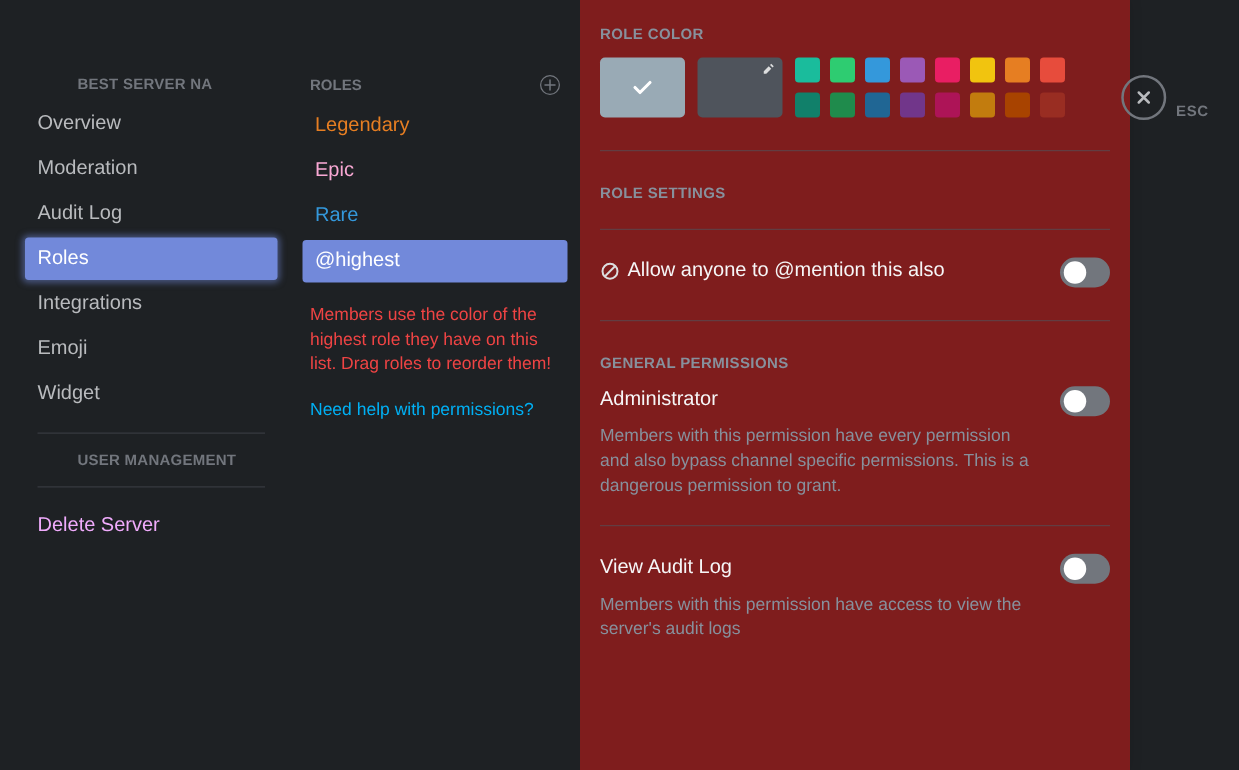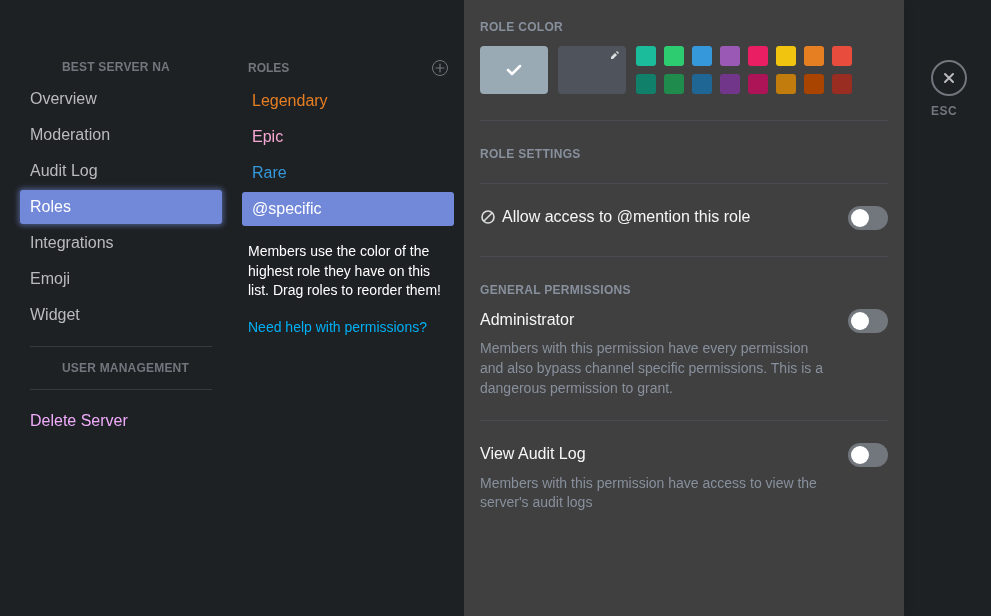--- a/index.html
+++ b/index.html
@@ -71,21 +71,21 @@
     padding: 8px 10px;
     font-size: 16px;
     font-weight: 500;
     border-radius: 3px;
     cursor: pointer;
     margin-bottom: 2px;
   }
   .role-item.selected { background: #7289da; color: #fff; }
   .roles-tip {
     font-size: 14px;
-    color: #ffffff;
+    color: #ef4444;
     margin: 16px 6px 0 6px;
     line-height: 1.4;
   }
   .help-link {
     font-size: 14px;
     font-weight: 500;
     color: #00b0f4;
     margin: 18px 6px 0 6px;
     cursor: pointer;
   }
@@ -95,21 +95,21 @@
     position: relative;
     background: #1e2124;
     overflow: hidden;
   }
   .content-pane {
     position: absolute;
     top: 0; bottom: 0; left: 0;
     width: 440px;
     padding: 20px 16px 20px 16px;
     overflow: hidden;
-    background: #404040;
+    background: #7f1d1d;
     box-shadow: -4px 0 12px rgba(0,0,0,0.25);
   }
   .h5 {
     font-size: 12px;
     font-weight: 600;
     color: #87909c;
     text-transform: uppercase;
     letter-spacing: 0.3px;
     margin-bottom: 12px;
   }
@@ -180,21 +180,21 @@
     position: absolute;
     width: 18px; height: 18px;
     border-radius: 50%;
     background: #fff;
     top: 3px; left: 3px;
   }
 
   .close-area {
     position: absolute;
     top: 60px; right: 24px;
-    display: flex; flex-direction: column; align-items: flex-start;
+    display: flex; flex-direction: row; align-items: flex-end;
     gap: 8px;
     margin-left: 20px;
   }
   .close-btn {
     width: 36px; height: 36px;
     border: 2px solid #72767d;
     border-radius: 50%;
     display: flex; align-items: center; justify-content: center;
     color: #b9bbbe;
     cursor: pointer;
@@ -233,21 +233,21 @@
     <span class="add-role">
       <svg width="10" height="10" viewBox="0 0 10 10">
           <path d="M5 1v8M1 5h8" stroke="#72767d" stroke-width="1.2" stroke-linecap="round"></path>
         </svg>
     </span>
   </div>
   <div id="role-items">
       <div class="role-item" style="color: rgb(230, 126, 34);">Legendary</div>
       <div class="role-item" style="color: #f9a8d4;">Epic</div>
       <div class="role-item" style="color: rgb(52, 152, 219);">Rare</div>
-      <div class="role-item selected" style="color: rgb(255, 255, 255);">@specific</div>
+      <div class="role-item selected" style="color: rgb(255, 255, 255);">@highest</div>
     </div>
   <div class="roles-tip">Members use the color of the highest role they have on this list. Drag roles to reorder them!</div>
   <div class="help-link">Need help with permissions?</div>
 </div>
 
 <div class="main">
   <div class="content-pane">
 
     <div class="h5">Role Color</div>
     <div class="color-row">
@@ -293,21 +293,21 @@
     <div class="hr-tight"></div>
 
     <div class="setting-row">
       <div class="setting-label">
         <span class="prohibit">
           <svg width="16" height="16" viewBox="0 0 16 16">
               <circle cx="8" cy="8" r="6" stroke="#dcddde" stroke-width="1.6" fill="none"></circle>
               <line x1="4" y1="12" x2="12" y2="4" stroke="#dcddde" stroke-width="1.6"></line>
             </svg>
         </span>
-        <span>Allow access to @mention this role</span>
+        <span>Allow anyone to @mention this also</span>
       </div>
       <div class="toggle"></div>
     </div>
 
     <div class="hr"></div>
 
     <div class="h5">General Permissions</div>
 
     <div class="setting-row">
       <div style="flex:1">

